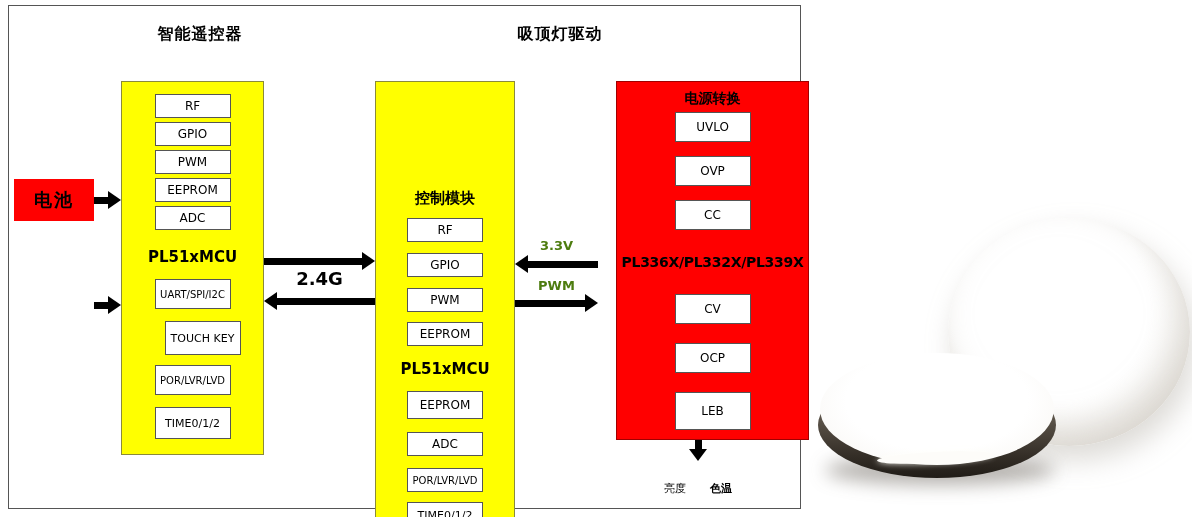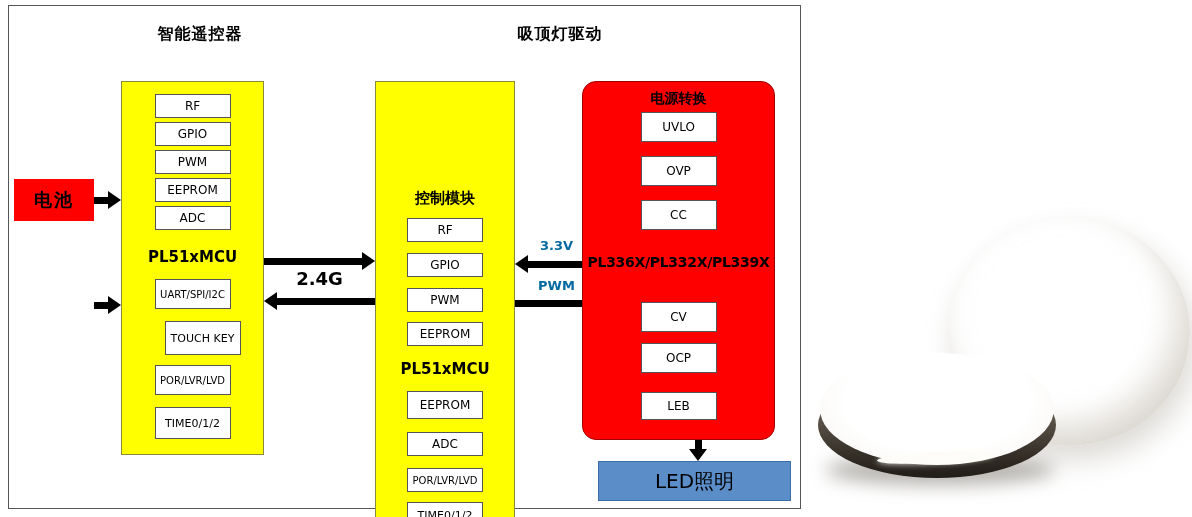--- a/index.html
+++ b/index.html
@@ -24,21 +24,21 @@
 
   .block {
     position:absolute; display:flex; flex-direction:column; align-items:center;
     border:1px solid #8a8a3a;
   }
   .yellow { background:#FFFF00; }
   .red-bg { background:#FF0000; border-color:#a00000; }
 
   .remote-block  { left:121px; top:81px;  width:143px; height:374px; }
   .control-block { left:375px; top:81px;  width:140px; height:448px;justify-content:flex-end; }
-  .power-block   { left:582px; top:81px;  width:193px; height:359px;border-radius:14px; }
+  .power-block   { left:616px; top:81px;  width:193px; height:359px; }
 
   .mbox {
     width:76px; height:24px; background:#ffffff; border:1px solid #555;
     display:flex; align-items:center; justify-content:center;
     font-size:12px; color:#000; white-space:nowrap; flex-shrink:0;
   }
   .block-title { font-weight:bold; font-size:15px; color:#000; }
   .mcu-name { font-weight:bold; font-size:15px; color:#000; white-space:nowrap; }
   .power-name { font-weight:bold; font-size:14px; letter-spacing:-0.3px; }
 
@@ -63,21 +63,21 @@
   .arr-down { position:absolute; display:flex; flex-direction:column; align-items:center; }
   .arr-down .vshaft { width:7px; flex:1; background:#000; }
   .head-d { width:0; height:0; border-left:9px solid transparent; border-right:9px solid transparent; border-top:12px solid #000; flex-shrink:0; }
 
   .link-label {
     position:absolute; left:264px; top:268px; width:111px; text-align:center;
     font-size:18px; font-weight:bold; color:#000;
   }
   .sig-label {
     position:absolute; width:83px; left:515px; text-align:center;
-    font-size:13px; font-weight:bold; color:#0369a1;
+    font-size:13px; font-weight:bold; color:#4d7c0f;
   }
   .small-label { position:absolute; font-size:11px; color:#000;margin-top:39px; }
 
   
   .photo { position:absolute; left:805px; top:0; width:387px; height:517px; }
   .lamp-back {
     position:absolute; left:143px; top:218px; width:242px; height:228px; border-radius:50%;
     background: radial-gradient(circle at 42% 38%, #ffffff 50%, #f8f7f5 70%, #eceae6 88%, #e0ddd7 100%);
     box-shadow: inset -10px -18px 30px rgba(195,190,180,0.5), 6px 14px 28px rgba(170,165,155,0.4);
   }
@@ -166,33 +166,32 @@
     <div class="shaft"></div>
     <div class="head-r"></div>
   </div>
 
   <div class="block red-bg power-block">
     <div class="block-title" style="margin-top:8px; font-size:14px;">电源转换</div>
     <div class="mbox" style="margin-top:4px; height:30px;">UVLO</div>
     <div class="mbox" style="margin-top:14px; height:30px;">OVP</div>
     <div class="mbox" style="margin-top:14px; height:30px;">CC</div>
     <div class="mcu-name power-name" style="margin-top:24px;">PL336X/PL332X/PL339X</div>
-    <div class="mbox" style="margin-top:32px; height:30px;">CV</div>
-    <div class="mbox" style="margin-top:11px; height:30px;">OCP</div>
-    <div class="mbox" style="margin-top:19px; height:28px;">LEB</div>
+    <div class="mbox" style="margin-top:24px; height:30px;">CV</div>
+    <div class="mbox" style="margin-top:19px; height:30px;">OCP</div>
+    <div class="mbox" style="margin-top:19px; height:38px;">LEB</div>
   </div>
 
   <div class="small-label" style="left:636px; top:442px; width:50px; text-align:right;">亮度</div>
   <div class="arr-down" style="left:689px; top:440px; width:18px; height:21px;">
     <div class="vshaft"></div>
     <div class="head-d"></div>
   </div>
   <div class="small-label" style="left:710px; top:442px; width:50px; text-align:left;font-weight:bold;">色温</div>
 
-  <div class="led-box">LED照明</div>
 
   <div class="photo">
     <div class="lamp-back"></div>
     <div class="lamp-front-shadow"></div>
     <div class="lamp-front-base"></div>
     <div class="lamp-front-top"></div>
     <div class="lamp-front-strip"></div>
   </div>
 
 </div>

